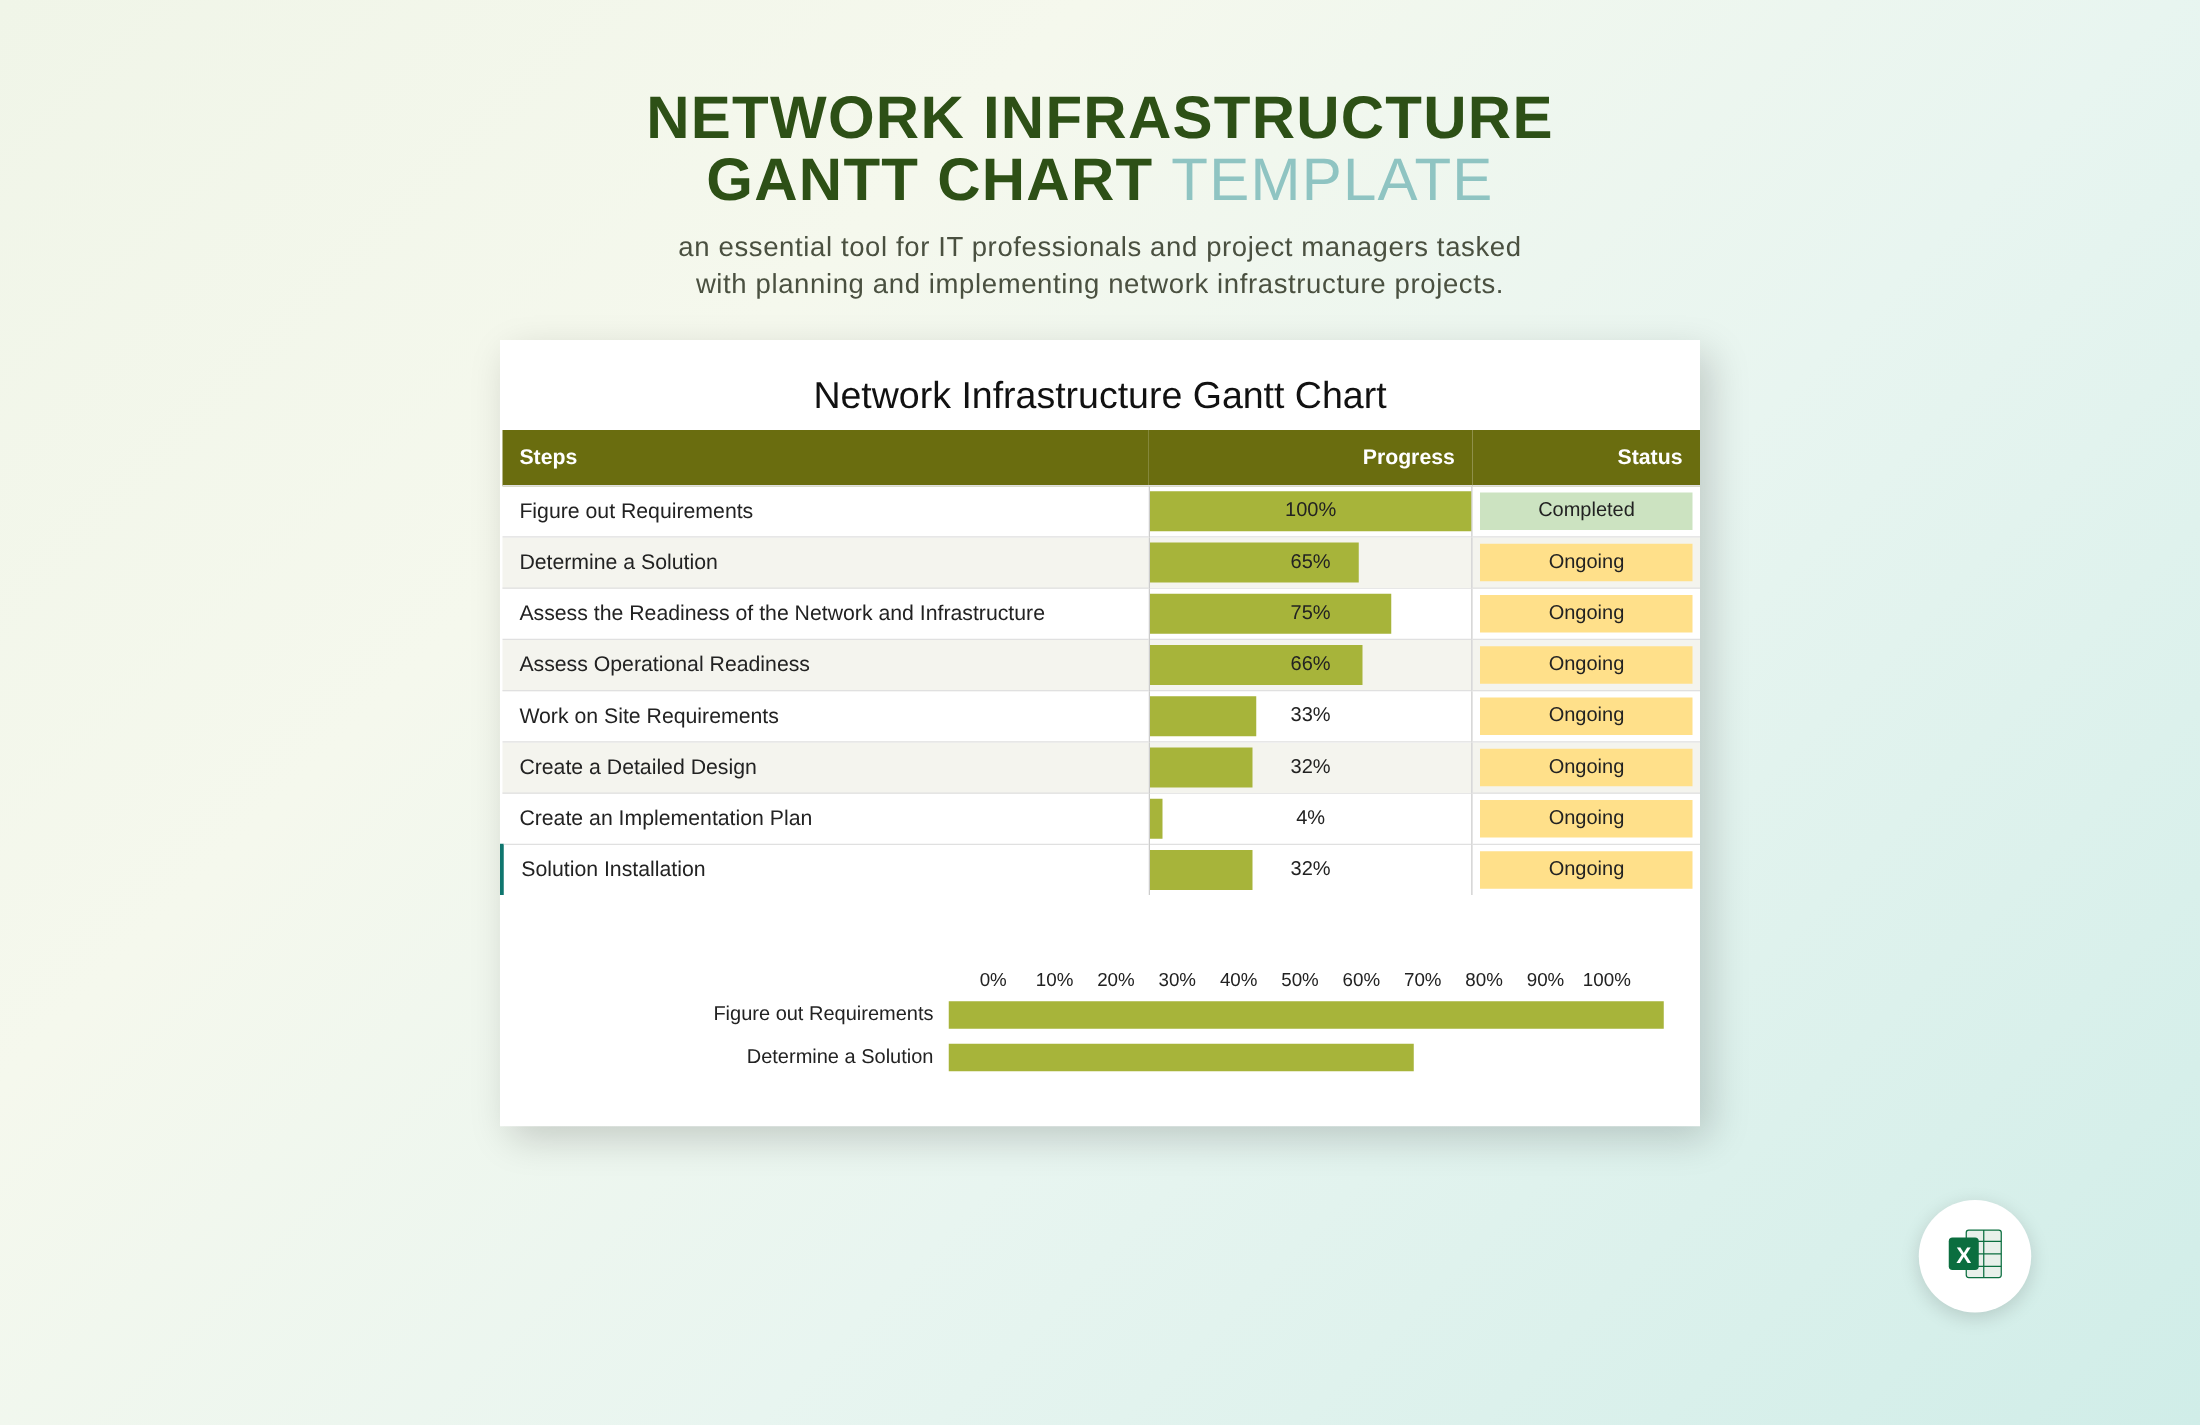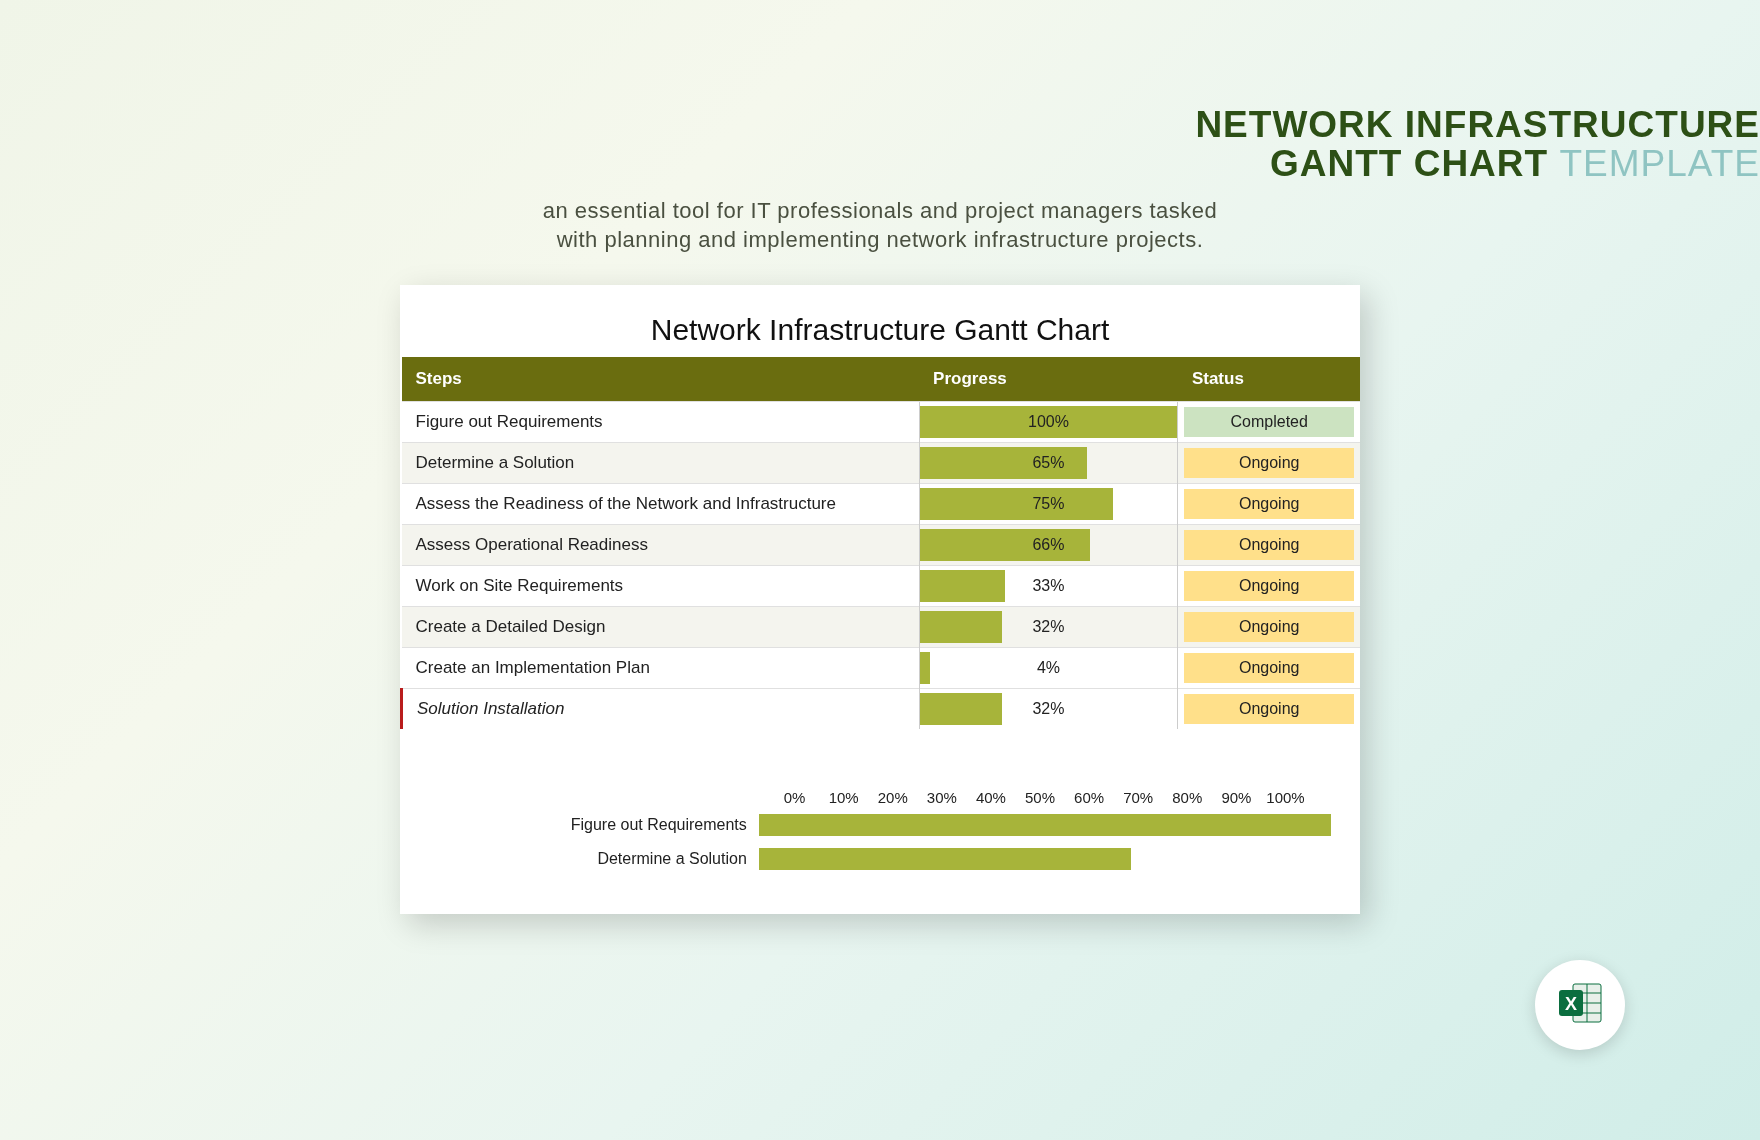--- a/index.html
+++ b/index.html
@@ -5,23 +5,23 @@
     * { margin: 0; padding: 0; box-sizing: border-box; }
     body {
       font-family: Arial, sans-serif;
       width: 1760px;
       height: 1140px;
       background: linear-gradient(135deg, #f0f5e8 0%, #f5f8ed 30%, #e8f5f0 60%, #d0ede8 100%);
       overflow: hidden;
       position: relative;
     }
     .page-title {
-      text-align: right;
-      padding-top: 106px;
-      font-size: 37px;
+      text-align: center;
+      padding-top: 70px;
+      font-size: 48px;
       font-weight: 900;
       color: #2d5016;
       letter-spacing: 1px;
       line-height: 1.05;
     }
     .page-title .accent {
       color: #8fc4c2;
       font-weight: 400;
     }
     .subtitle {
@@ -52,21 +52,21 @@
       border-collapse: collapse;
     }
     .table th {
       background: #6a6d0f;
       color: #fff;
       font-weight: 700;
       font-size: 17px;
       padding: 12px 14px;
       text-align: left;
     }
-    .table th.center { text-align: left; }
+    .table th.center { text-align: right; }
     .table td {
       padding: 10px 14px;
       font-size: 17px;
       color: #222;
       border-top: 1px solid #e0e0e0;
     }
     .table tbody tr.alt td { background: #f4f4ee; }
     .col-steps { width: 54%; }
     .col-progress { width: 27%; }
     .col-status { width: 19%; }
@@ -94,21 +94,21 @@
     .status-pill {
       display: block;
       margin: 4px 6px;
       padding: 6px 0;
       font-size: 16px;
       color: #222;
     }
     .status-completed { background: #cce3c1; }
     .status-ongoing { background: #ffe08a; }
     .status-upcoming { background: #f4a98a; }
-    .selected-row td:first-child { border-left: 3px solid #b91c1c; font-style: italic; }
+    .selected-row td:first-child { border-left: 3px solid #0f766e; }
     .bar-chart-area { margin-top: 60px; padding: 0 50px; }
     .axis-row { display: flex; margin-left: 320px; font-size: 15px; color: #222; }
     .axis-tick { width: 52px; text-align: center; }
     .bar-row { display: flex; align-items: center; height: 30px; margin-top: 4px; }
     .bar-label { width: 320px; text-align: right; padding-right: 12px; font-size: 16px; color: #222; }
     .bar-track { width: 572px; position: relative; height: 22px; }
     .bar-fill { position: absolute; left: 0; top: 0; bottom: 0; background: #a7b43a; }
     .excel-badge {
       position: absolute;
       right: 135px;

